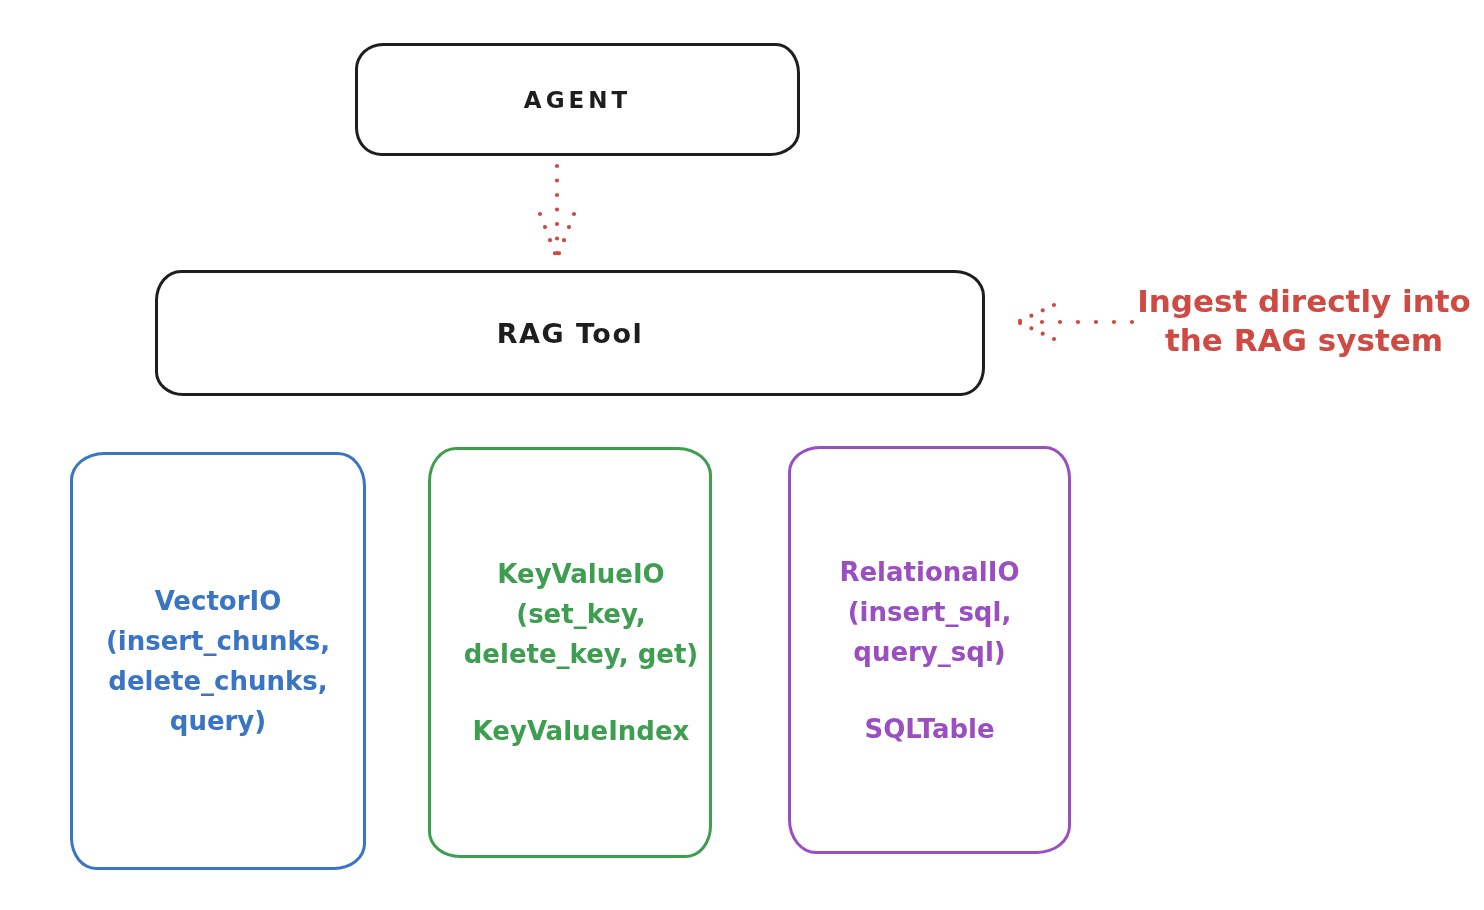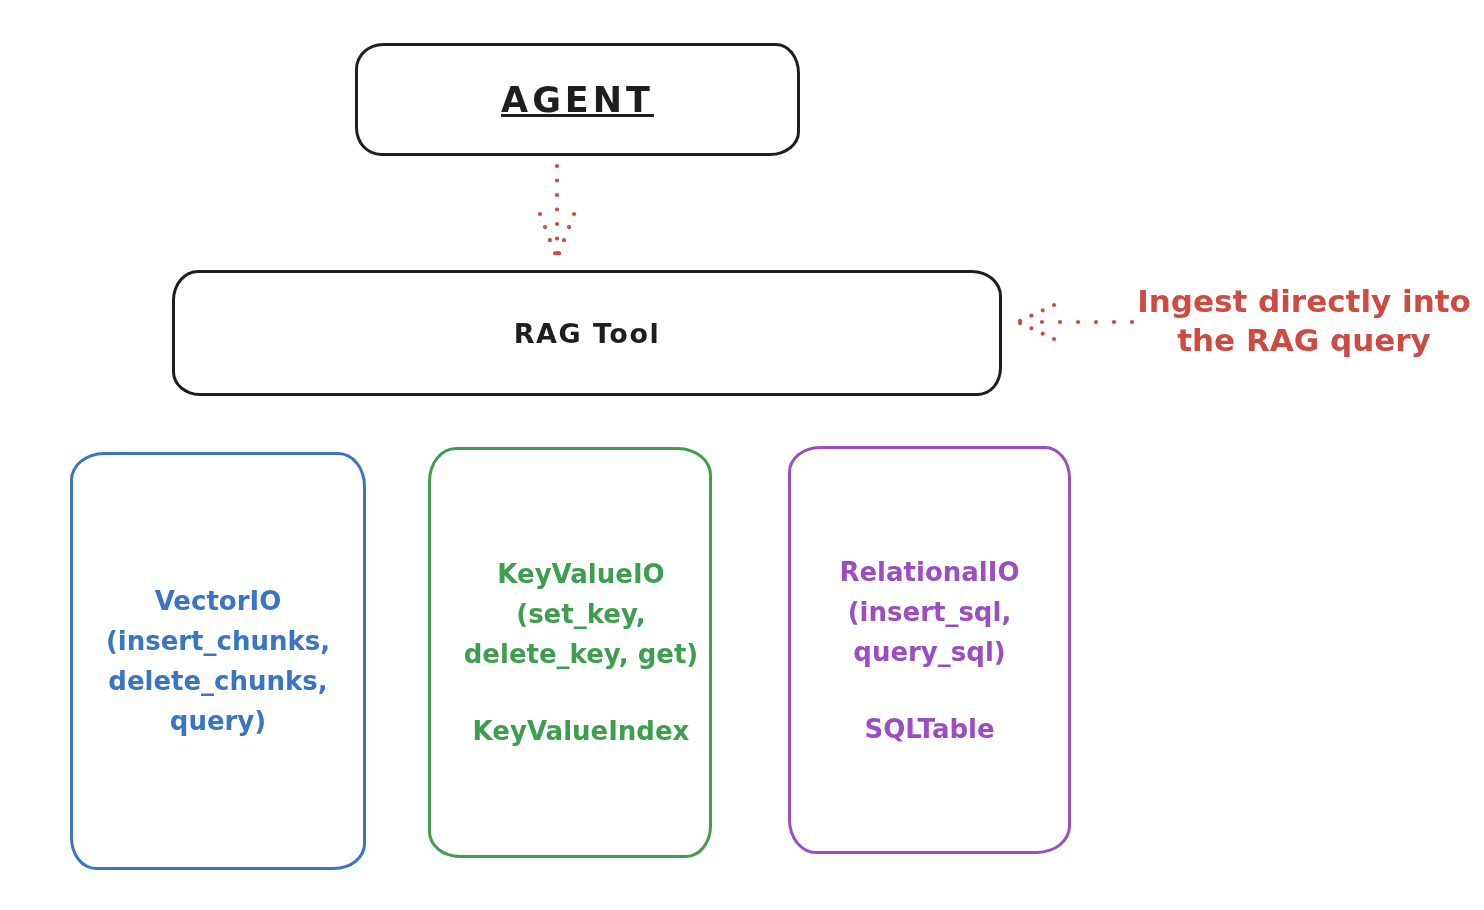--- a/index.html
+++ b/index.html
@@ -24,32 +24,30 @@
     justify-content: center;
     background: transparent;
   }
   .box-agent {
     left: 355px; top: 43px;
     width: 445px; height: 113px;
     border: 3.5px solid var(--ink);
     border-radius: 28px 24px 30px 26px / 26px 30px 24px 28px;
   }
   .box-agent .box-label {
-    font-size: 35px;
+    font-size: 23px;
     font-weight: 700;
     letter-spacing: 4px;
     color: var(--ink);
-    text-decoration: underline;
   }
   .box-rag {
     left: 155px; top: 270px;
     width: 830px; height: 126px;
     border: 3.5px solid var(--ink);
     border-radius: 26px 30px 24px 28px / 30px 26px 28px 24px;
-    margin-left: 17px;
   }
   .box-rag .box-label {
     font-size: 27px;
     font-weight: 700;
     letter-spacing: 1.5px;
     color: var(--ink);
   }
   
   .node {
     position: absolute;
@@ -133,21 +131,21 @@
   </div>
 
   <svg class="arrow-svg arrow-left" width="128" height="50" viewBox="0 0 128 50">
     <line class="dotline" x1="122" y1="25" x2="14" y2="25" stroke-dasharray="0 18"></line>
     <line class="dotline" x1="44" y1="8" x2="10" y2="24" stroke-dasharray="0 12.5"></line>
     <line class="dotline" x1="44" y1="42" x2="10" y2="26" stroke-dasharray="0 12.5"></line>
   </svg>
 
   <div class="annotation">
     <div>Ingest directly into</div>
-    <div>the RAG query</div>
+    <div>the RAG system</div>
   </div>
 
   <div class="node node-blue" style="border-color: var(--blue); color: var(--blue);">
     <div class="node-lines">VectorIO
 (insert_chunks,
 delete_chunks,
 query)</div>
   </div>
 
   <div class="node node-green" style="border-color: var(--green); color: var(--green);">

